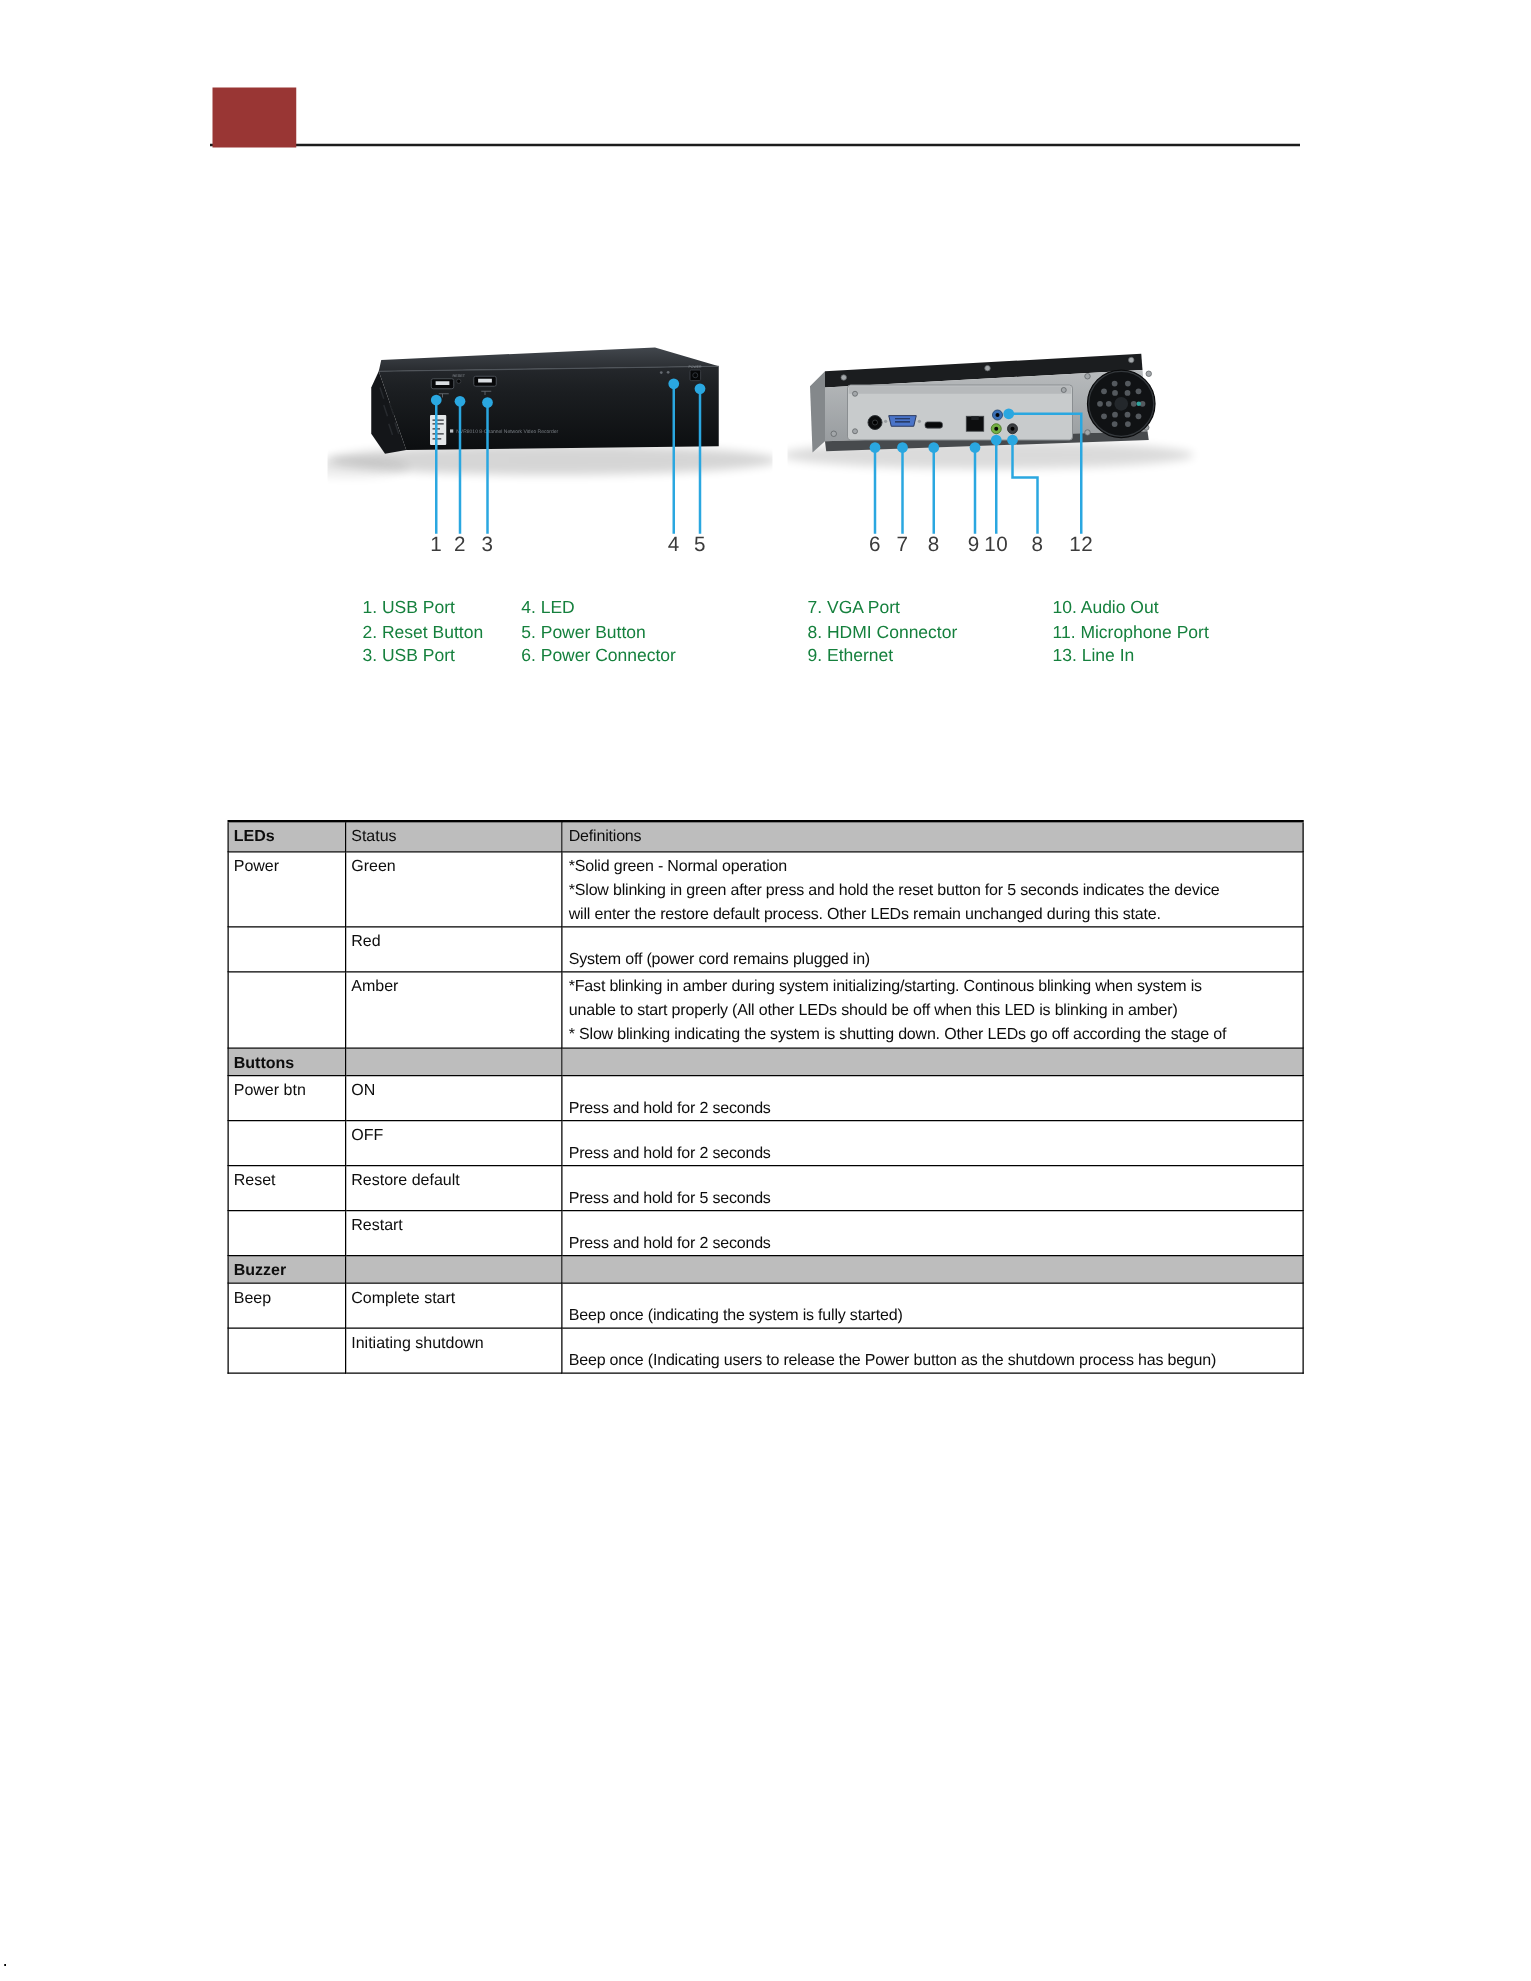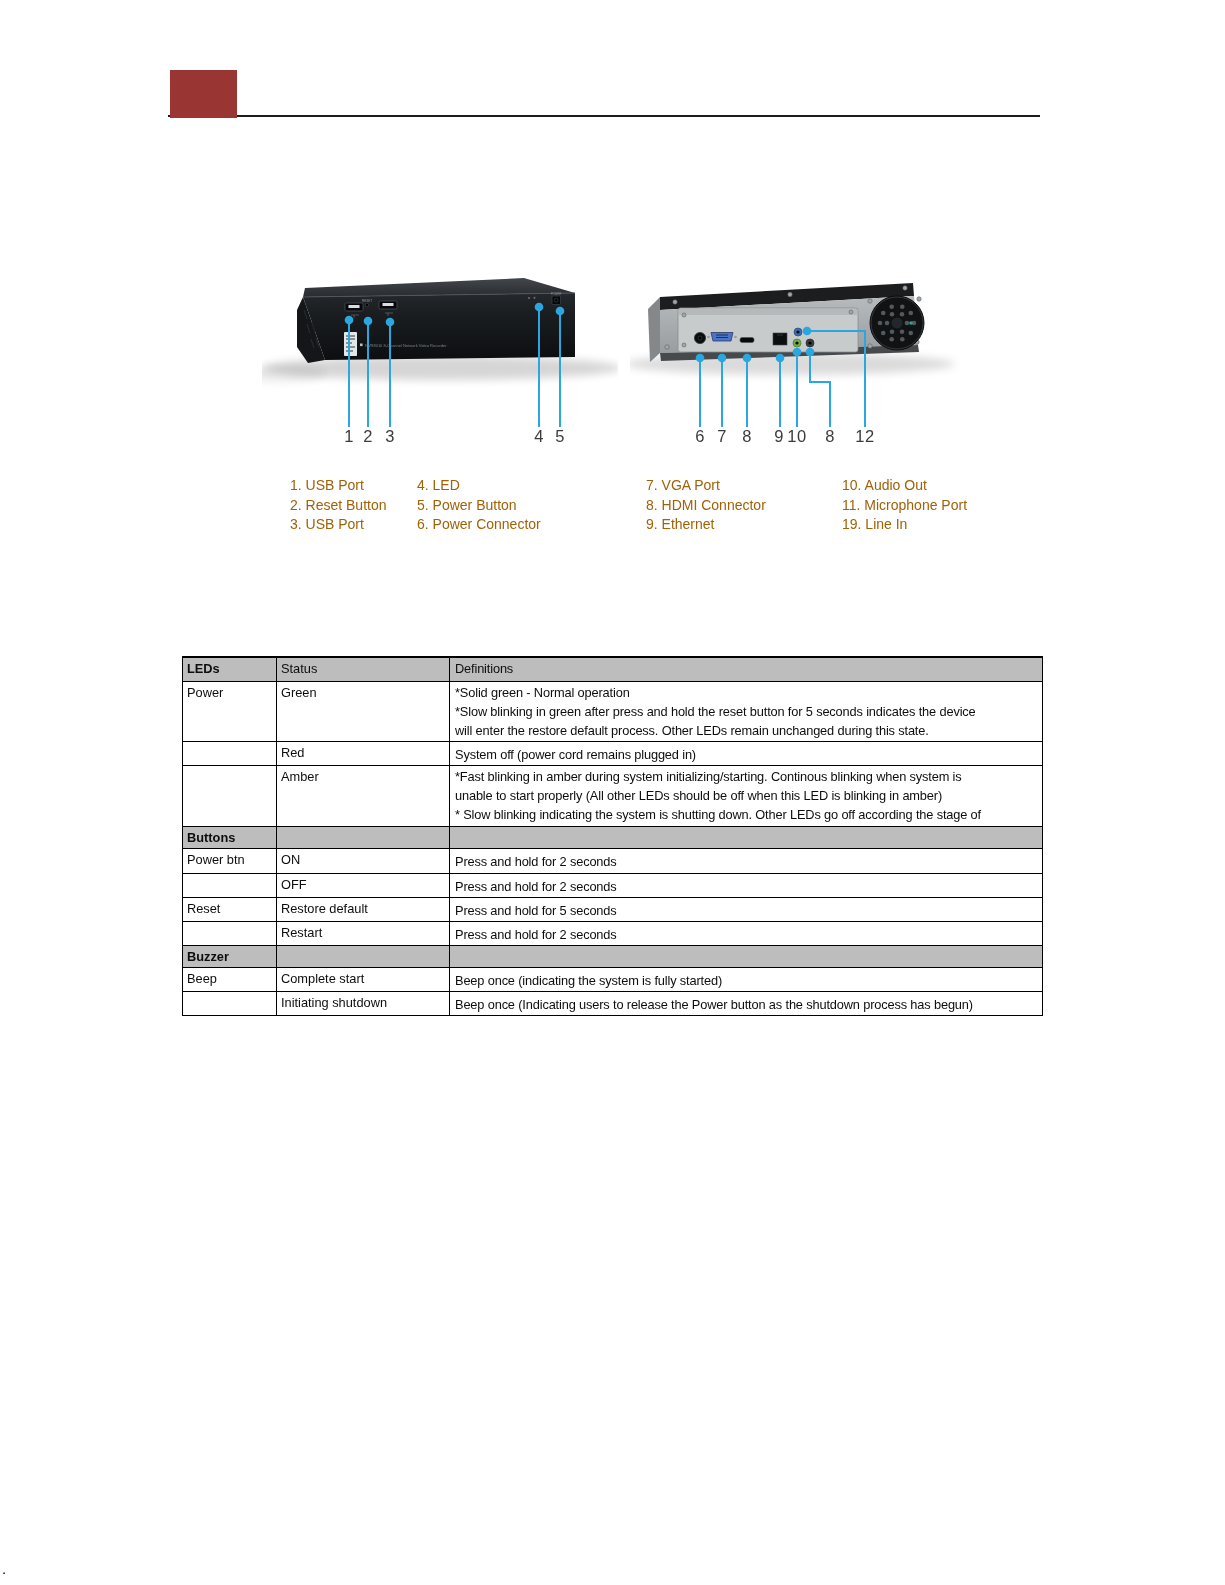--- a/index.html
+++ b/index.html
@@ -9,29 +9,29 @@
   
   .hdr-box{position:absolute;left:170px;top:70px;width:67px;height:48px;background:#993634;z-index:2;}
   .hdr-rule{position:absolute;left:168px;top:115px;width:872px;height:2px;background:#1c1c1c;z-index:1;}
 
   
   .fig-svg{position:absolute;}
   .callout-num{position:absolute;top:427px;transform:translateX(-50%);
                font-size:16.5px;color:#3b3b3b;letter-spacing:.5px;}
 
   
-  .legend-col{position:absolute;top:476px;font-size:14px;color:#a16207;line-height:19.6px;}
+  .legend-col{position:absolute;top:476px;font-size:14px;color:#15803d;line-height:19.6px;}
 
   
   table.spec{position:absolute;left:182px;top:656px;width:861px;border-collapse:collapse;
              table-layout:fixed;border-top:2px solid #000;}
   .spec td{border:1px solid #000;vertical-align:top;padding:1px 4px;font-size:12.8px;
            color:#0d0d0d;line-height:19px;overflow:hidden;white-space:nowrap;}
   .spec td.def{padding-left:5px;letter-spacing:-0.15px;}
-  .spec td.low{padding-top:3px;}
+  .spec td.low{padding-top:15px;}
   .spec tr.gray td{background:#bdbdbd;}
   .spec .b{font-weight:bold;}
 
   .corner-dot{position:absolute;left:2px;top:1560px;font-size:15px;color:#000;}
 </style>
 </head>
 <body>
 
 <div class="page">
 
@@ -243,21 +243,21 @@
     <div>6. Power Connector</div>
   </div>
   <div class="legend-col" style="left:646px">
     <div>7. VGA Port</div>
     <div>8. HDMI Connector</div>
     <div>9. Ethernet</div>
   </div>
   <div class="legend-col" style="left:842px">
     <div>10. Audio Out</div>
     <div>11. Microphone Port</div>
-    <div>19. Line In</div>
+    <div>13. Line In</div>
   </div>
 
   <table class="spec">
     <colgroup>
         <col style="width:94px">
         <col style="width:173px">
         <col>
       </colgroup>
     <tbody>
         <tr class="gray" style="height:24px">

